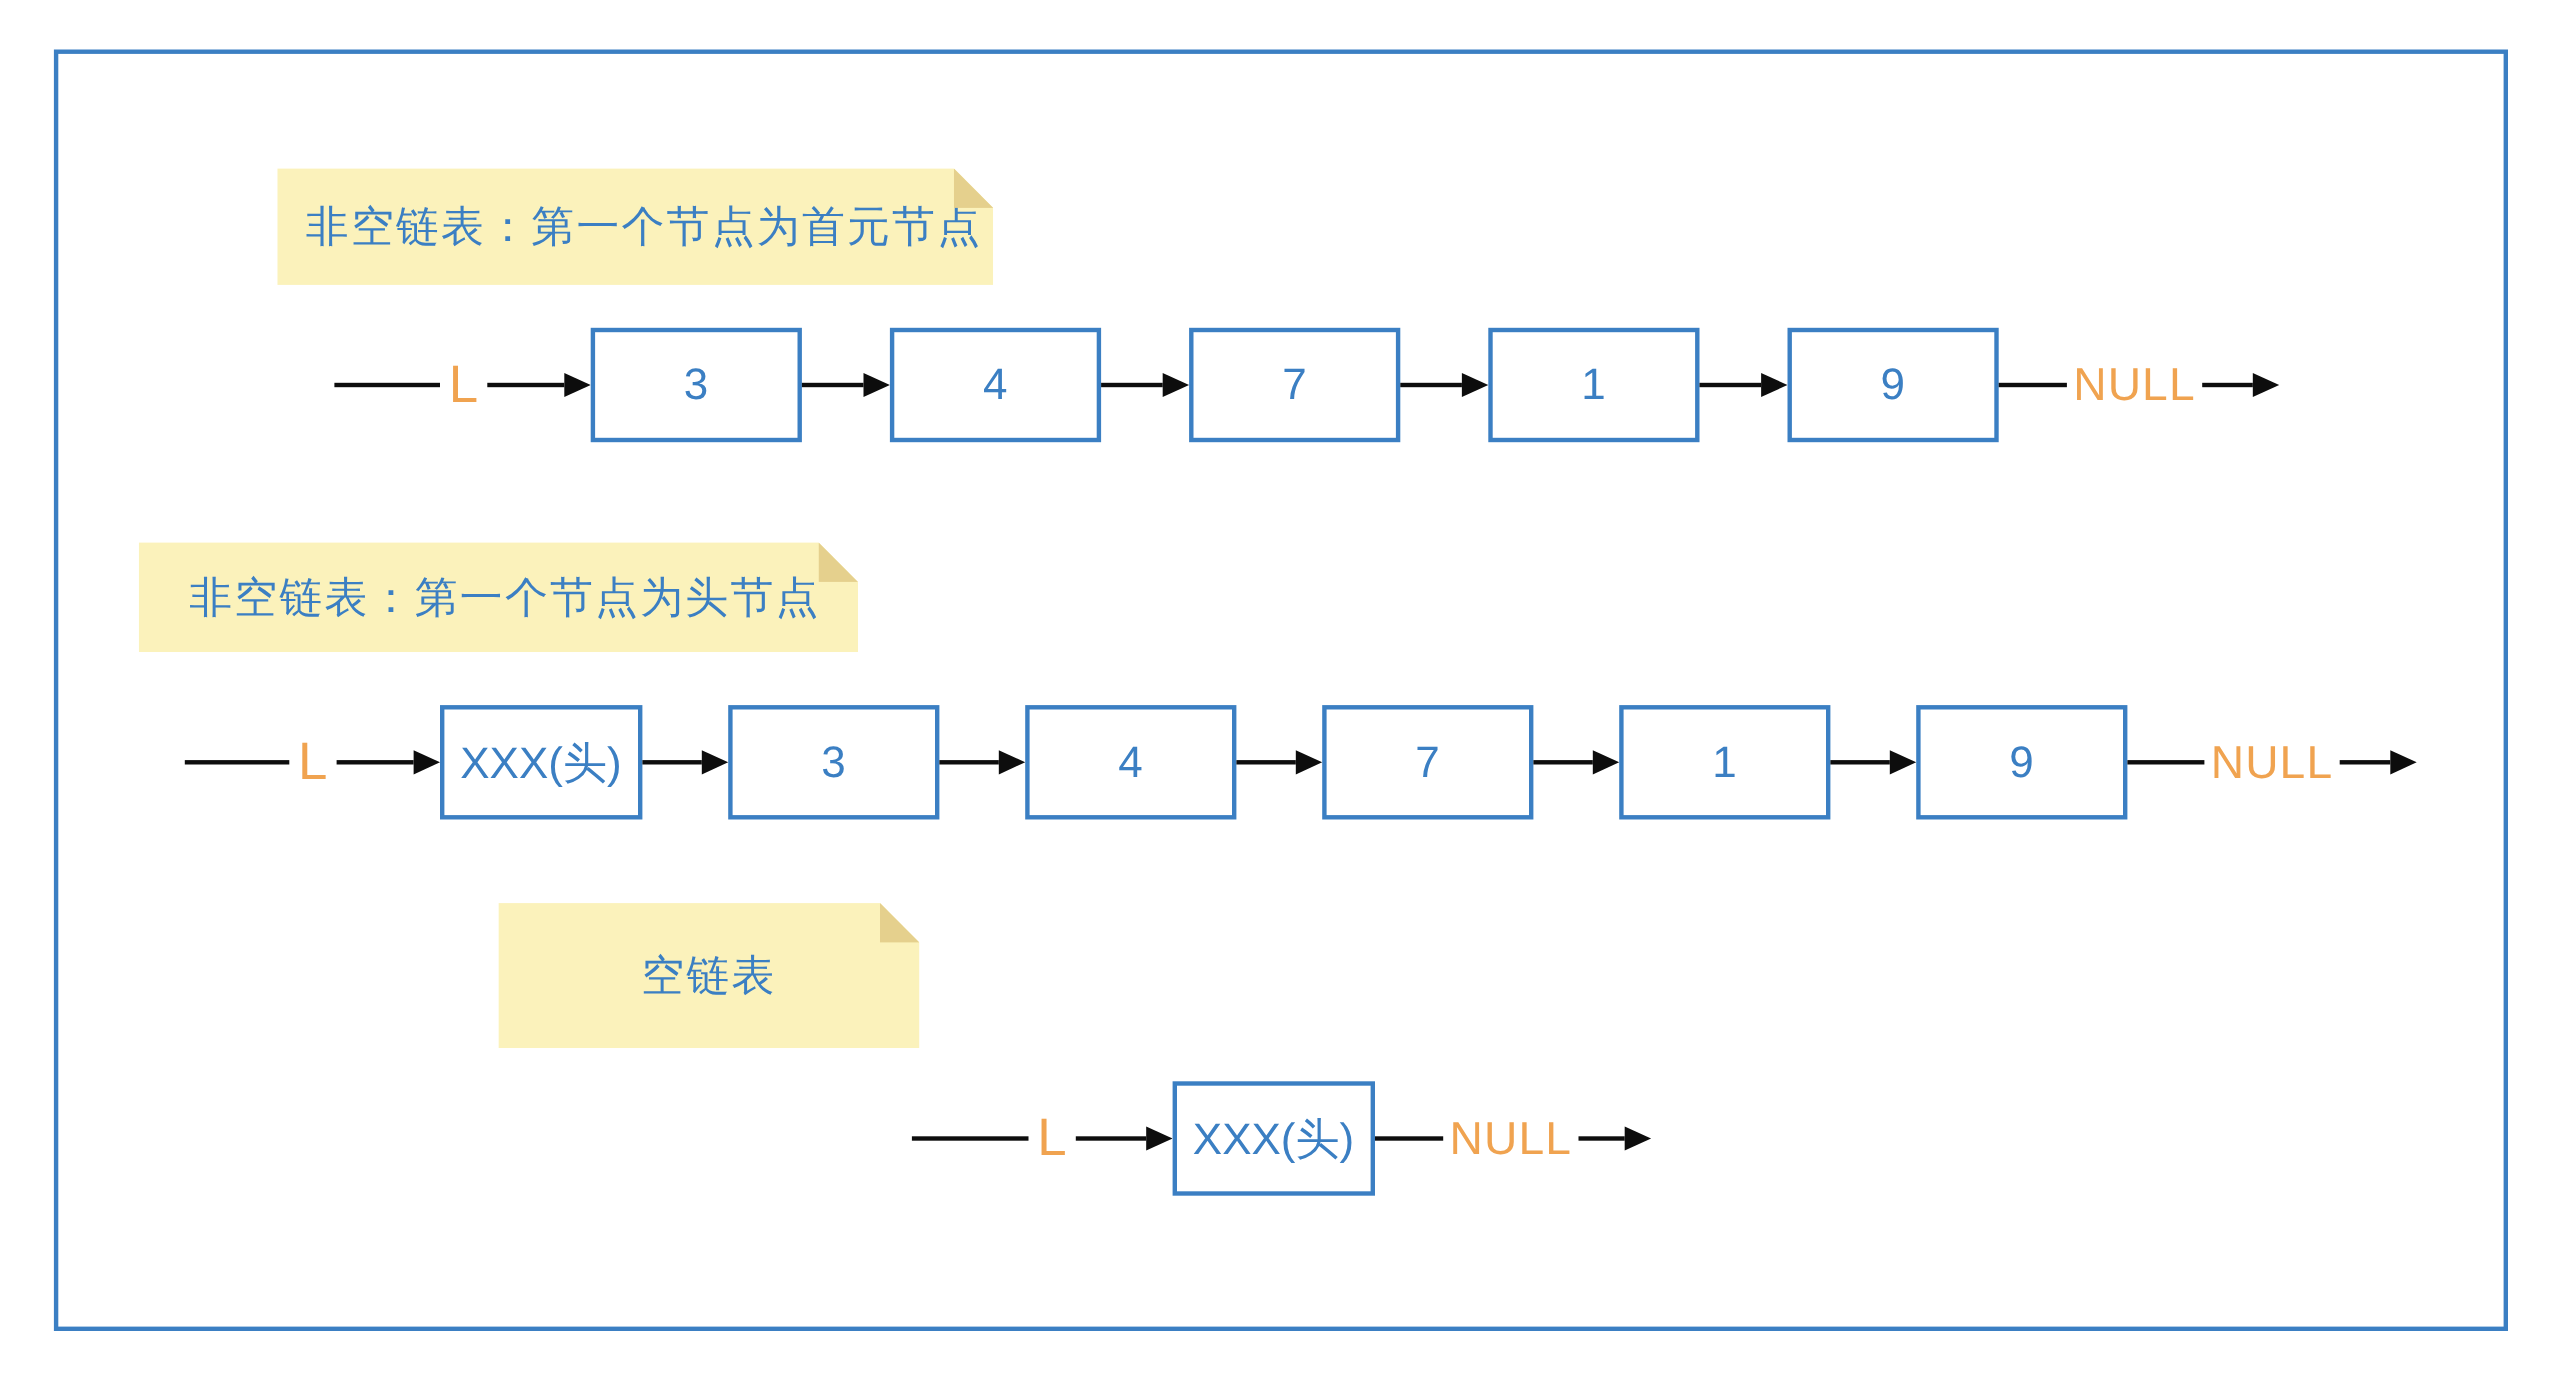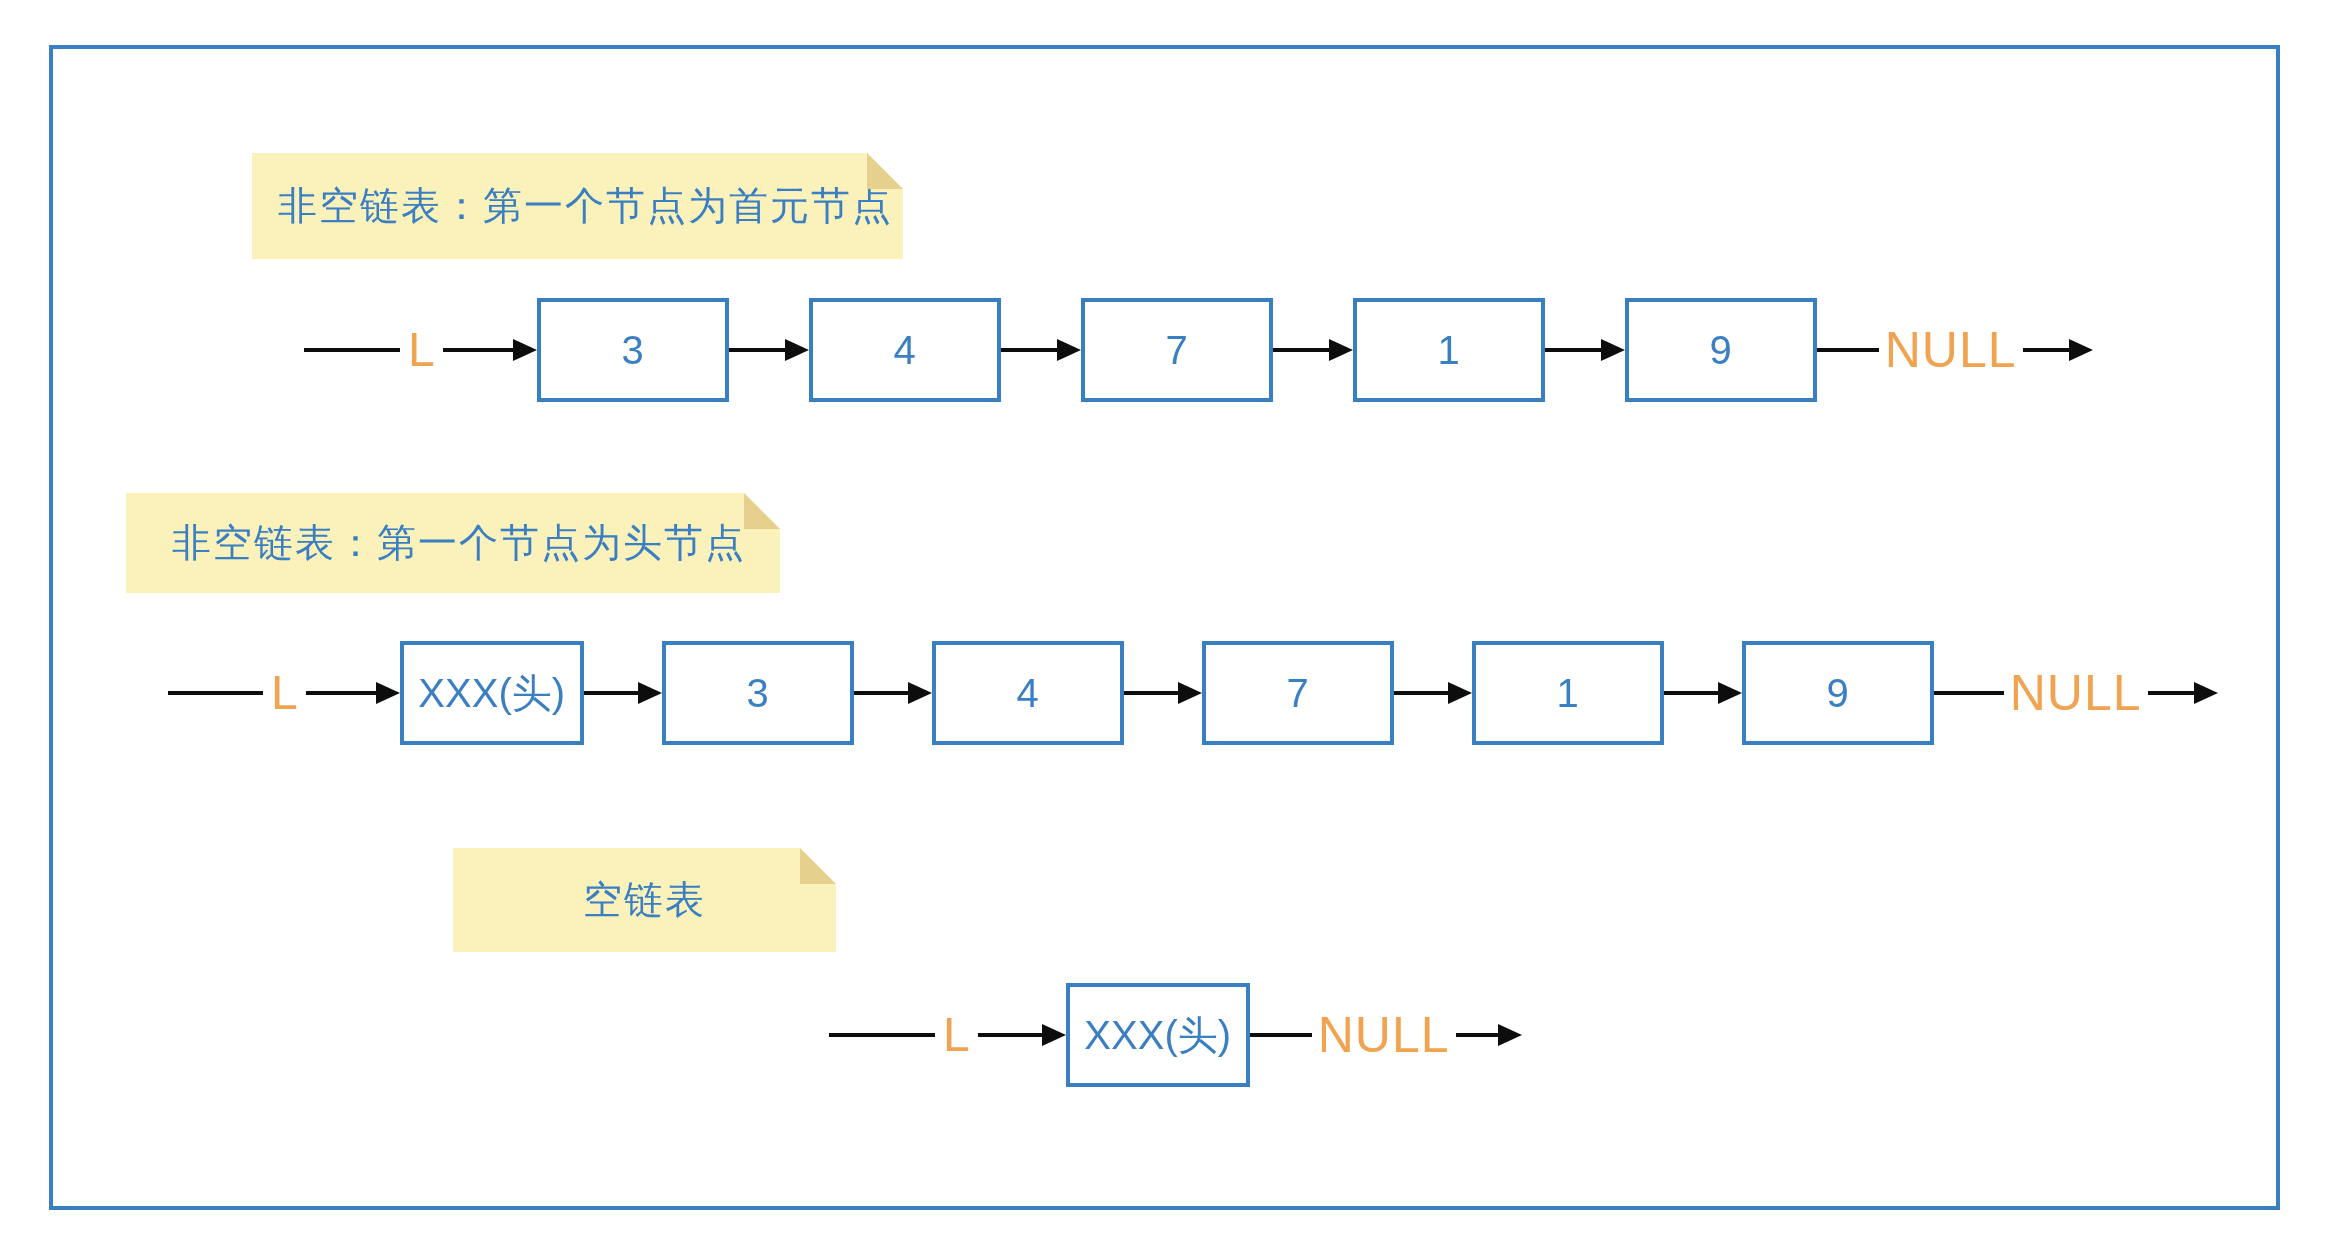--- a/index.html
+++ b/index.html
@@ -30,21 +30,21 @@
   .line{height:4px;background:var(--line);}
   .arrow{display:flex;align-items:center;}
   .shaft{height:4px;background:var(--line);}
   .head{width:0;height:0;border-left:24px solid var(--line);
     border-top:11px solid transparent;border-bottom:11px solid transparent;}
   .node{width:192px;height:104px;border:4px solid var(--blue);background:#fff;
     display:flex;align-items:center;justify-content:center;
     color:var(--blue);font-size:40px;white-space:nowrap;}
   .node.wide{width:184px;}
   .ptr{color:var(--orange);font-size:48px;line-height:1;margin:0 8px;}
-  .nul{color:var(--orange);font-size:50px;line-height:1;margin:0 6px;letter-spacing:1px;text-align:center;}
+  .nul{color:var(--orange);font-size:42px;line-height:1;margin:0 6px;letter-spacing:1px;text-align:center;}
 </style>
 </head>
 <body>
 
 <div class="canvas">
   <div class="frame"></div>
 
   <div class="note" style="left:252px;top:153px;width:651px;height:106px;">
     <div class="note-body" style="padding-left:26px;">
       <span class="note-text">非空链表：第一个节点为首元节点</span>
@@ -129,21 +129,21 @@
     </div>
     <div class="node">9</div>
     <div class="line" style="width:70px"></div>
     <div class="nul">NULL</div>
     <div class="arrow">
       <div class="shaft" style="width:46px"></div>
       <div class="head"></div>
     </div>
   </div>
 
-  <div class="note note-center" style="left:453px;top:848px;width:383px;height:104px;">
+  <div class="note note-center" style="left:453px;top:821px;width:383px;height:132px;">
     <div class="note-body">
       <span class="note-text">空链表</span>
     </div>
     <div class="note-fold"></div>
   </div>
 
   <div class="row" style="left:829px;top:983px;">
     <div class="line" style="width:106px"></div>
     <div class="ptr">L</div>
     <div class="arrow">

